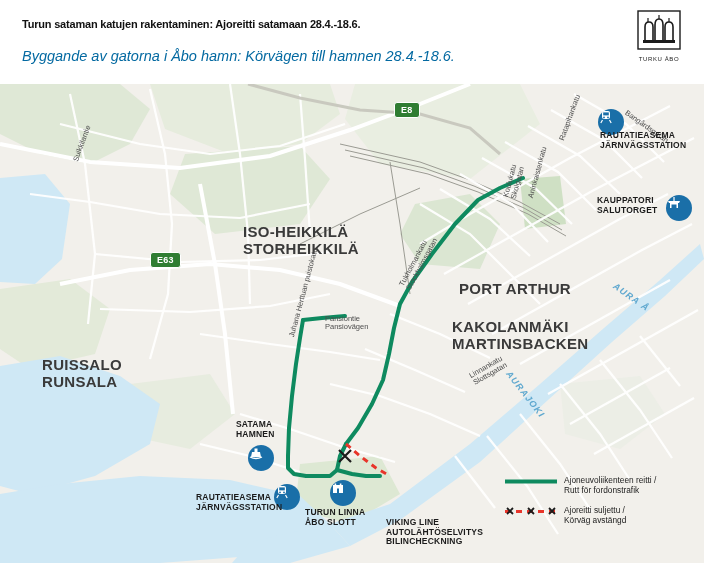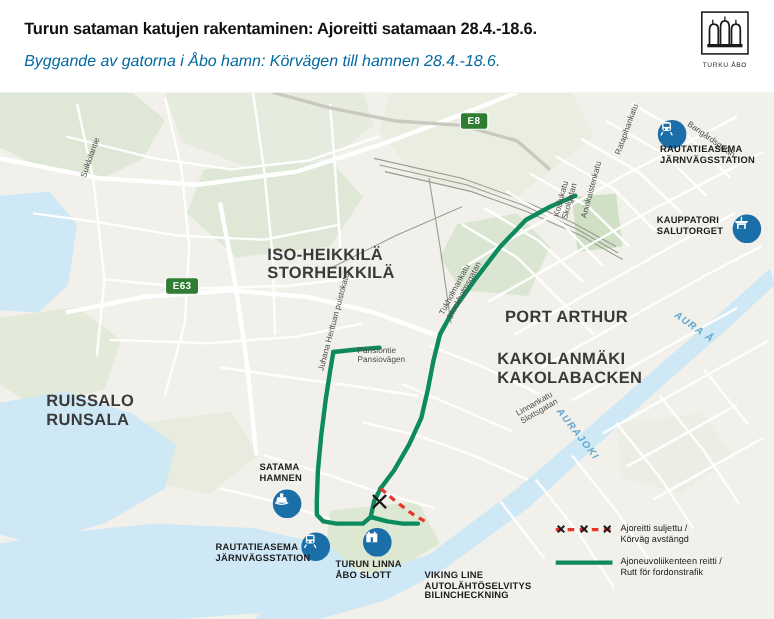--- a/index.html
+++ b/index.html
@@ -25,21 +25,21 @@
     position: absolute;
     left: 0; top: 0;
     width: 704px;
     height: 84px;
     background: #ffffff;
   }
   .title {
     position: absolute;
     left: 22px;
     top: 18px;
-    font-size: 15px;
+    font-size: 11px;
     font-weight: bold;
     color: #111111;
     letter-spacing: -0.2px;
     white-space: nowrap;
   }
   .subtitle {
     position: absolute;
     left: 22px;
     top: 48px;
     font-size: 14.5px;
@@ -284,42 +284,42 @@
       </g>
       <g stroke="#1b1b1b" stroke-width="2.2">
         <path d="M339 366 L351 378 M351 366 L339 378"></path>
       </g>
     </svg>
 
     <div class="lbl lbl-district" style="left:243px; top:140px;">ISO-HEIKKILÄ
 STORHEIKKILÄ</div>
     <div class="lbl lbl-district" style="left:459px; top:197px;">PORT ARTHUR</div>
     <div class="lbl lbl-district" style="left:452px; top:235px;">KAKOLANMÄKI
-KAKOLABACKEN</div>
+MARTINSBACKEN</div>
     <div class="lbl lbl-district" style="left:42px; top:273px;">RUISSALO
 RUNSALA</div>
 
     <div class="lbl lbl-street rot-70" style="left:72px; top:76px;">Suikkilantie</div>
     <div class="lbl lbl-street" style="left:325px; top:231px;">Pansiontie
 Pansiovägen</div>
     <div class="lbl lbl-street rot-75" style="left:288px; top:252px;">Juhana Herttuan puistokatu</div>
     <div class="lbl lbl-street rot-62" style="left:398px; top:200px;">Tukholmankatu
 Stockholmsgatan</div>
     <div class="lbl lbl-street rot-75" style="left:502px; top:112px;">Koulukatu
 Skolgatan</div>
     <div class="lbl lbl-street rot-75" style="left:527px; top:113px;">Aninkaistenkatu</div>
     <div class="lbl lbl-street rot-70" style="left:558px; top:55px;">Ratapihankatu</div>
     <div class="lbl lbl-street rot-p35" style="left:628px; top:25px;">Bangårdsgatan</div>
     <div class="lbl lbl-street rot-30" style="left:468px; top:289px;">Linnankatu
 Slottsgatan</div>
 
     <div class="lbl lbl-water rot-p35" style="left:617px; top:197px;">AURA Å</div>
     <div class="lbl lbl-water rot-p50" style="left:512px; top:285px;">AURAJOKI</div>
 
-    <div class="shield" style="left:418px; top:18px;">E8</div>
+    <div class="shield" style="left:394px; top:18px;">E8</div>
     <div class="shield" style="left:150px; top:168px;">E63</div>
 
     <div class="poi" style="left:598px; top:25px;">
       <svg width="16" height="16" viewBox="0 0 16 16">
         <rect x="4" y="2" width="8" height="8" rx="2" fill="#ffffff"></rect>
         <rect x="5.2" y="3.4" width="5.6" height="3" fill="#1a6fa8"></rect>
         <circle cx="6" cy="8.4" r="0.9" fill="#1a6fa8"></circle>
         <circle cx="10" cy="8.4" r="0.9" fill="#1a6fa8"></circle>
         <path d="M4.5 11 L2.8 14 M11.5 11 L13.2 14" stroke="#ffffff" stroke-width="1.2"></path>
       </svg>
@@ -367,39 +367,39 @@
       </svg>
     </div>
     <div class="lbl lbl-poi" style="left:305px; top:424px;">TURUN LINNA
 ÅBO SLOTT</div>
 
     <div class="lbl lbl-poi" style="left:386px; top:399px;margin-top:35px;">VIKING LINE
 AUTOLÄHTÖSELVITYS
 BILINCHECKNING</div>
 
     <div class="legend">
+      <div class="legend-row">
+        <div class="legend-swatch">
+          <svg width="52" height="13" viewBox="0 0 52 13">
+            <path d="M0 6.5 L52 6.5" stroke="#0e8a5f" stroke-width="4"></path>
+          </svg>
+        </div>
+        <div class="legend-text" style="white-space:pre-line;">Ajoneuvoliikenteen reitti /
+Rutt för fordonstrafik</div>
+      </div>
       <div class="legend-row">
         <div class="legend-swatch">
           <svg width="52" height="13" viewBox="0 0 52 13">
             <path d="M0 6.5 L52 6.5" stroke="#e8352a" stroke-width="3" stroke-dasharray="6 5"></path>
             <g stroke="#1b1b1b" stroke-width="1.8">
               <path d="M2 3 L8 9 M8 3 L2 9"></path>
               <path d="M23 3 L29 9 M29 3 L23 9"></path>
               <path d="M44 3 L50 9 M50 3 L44 9"></path>
             </g>
           </svg>
         </div>
         <div class="legend-text" style="white-space:pre-line;">Ajoreitti suljettu /
 Körväg avstängd</div>
       </div>
-      <div class="legend-row">
-        <div class="legend-swatch">
-          <svg width="52" height="13" viewBox="0 0 52 13">
-            <path d="M0 6.5 L52 6.5" stroke="#0e8a5f" stroke-width="4"></path>
-          </svg>
-        </div>
-        <div class="legend-text" style="white-space:pre-line;">Ajoneuvoliikenteen reitti /
-Rutt för fordonstrafik</div>
-      </div>
     </div>
 
   </div>
 </div>
 
 </body></html>

